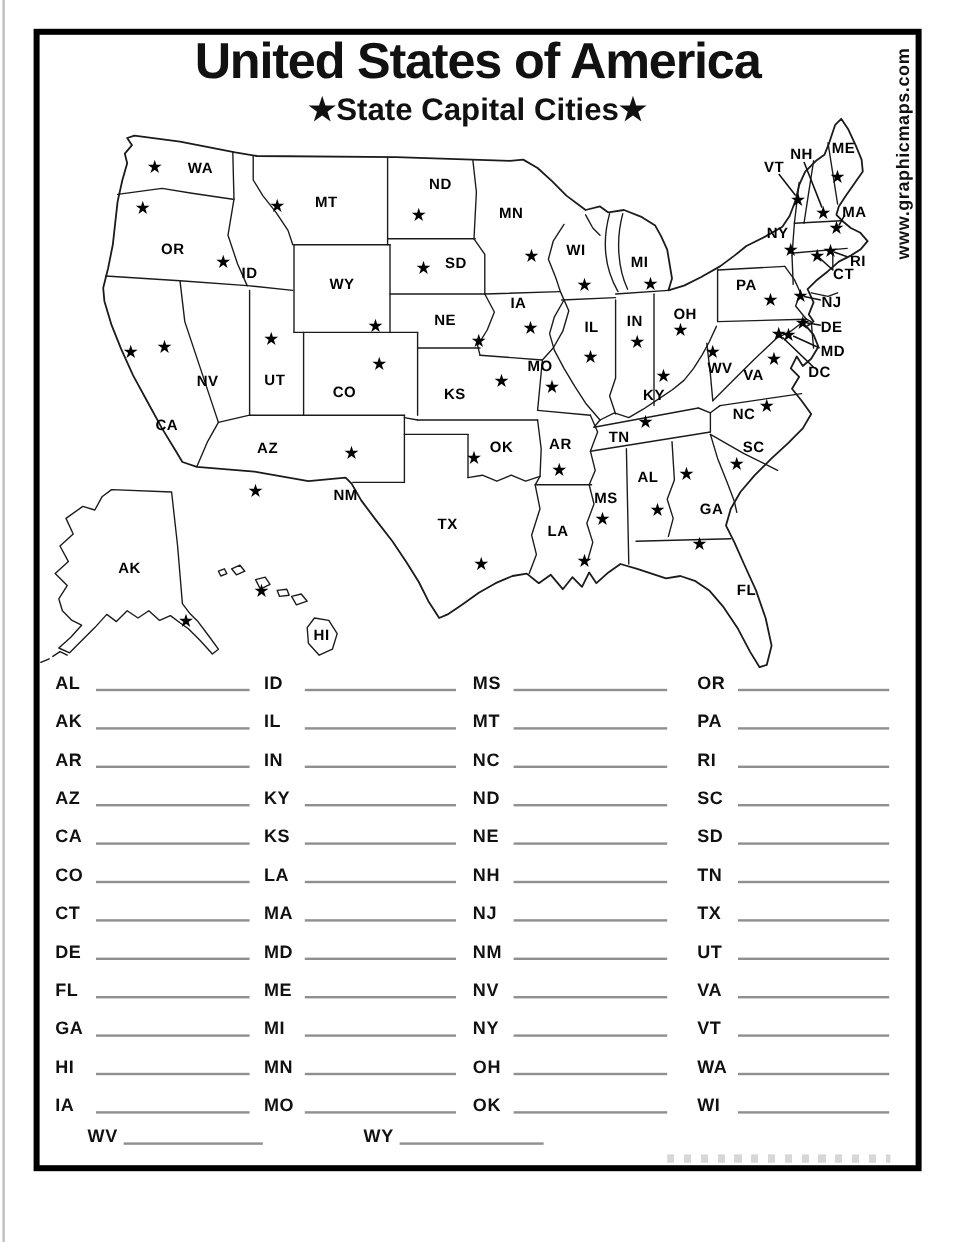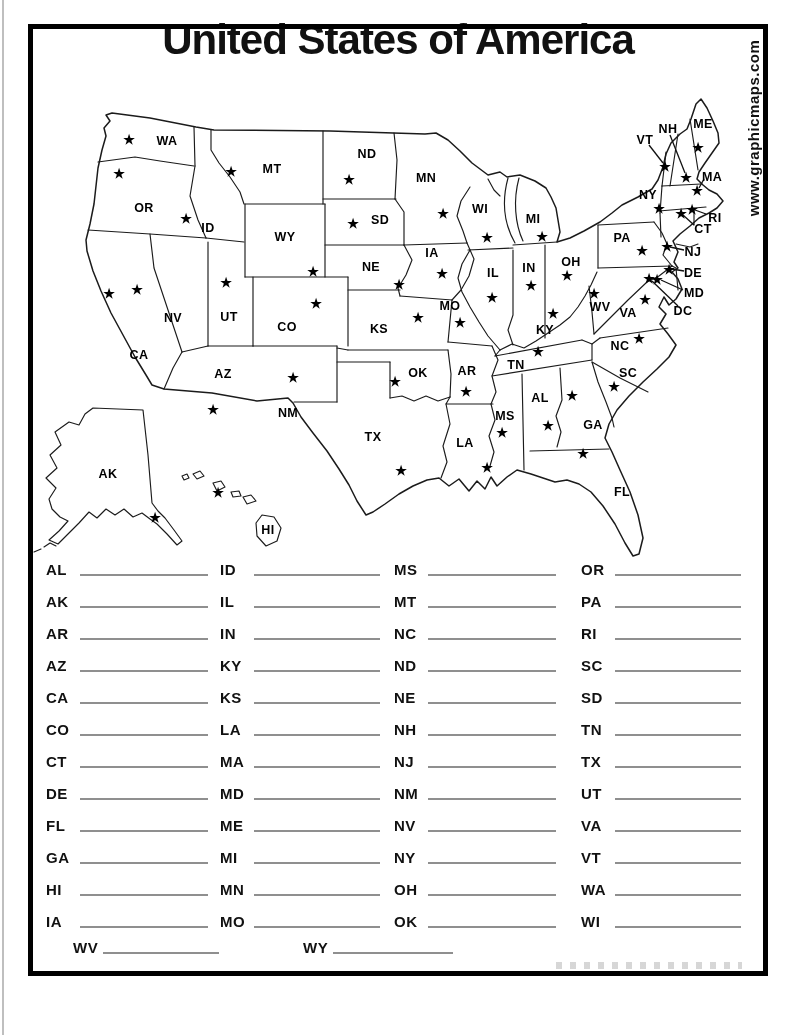--- a/index.html
+++ b/index.html
@@ -1,21 +1,21 @@
 <!DOCTYPE html>
 <html><head>
 <meta charset="utf-8">
 <style>
   html,body{margin:0;padding:0;background:#fff;}
   .page{position:relative;width:800px;height:1035px;background:#ffffff;overflow:hidden;
         font-family:"Liberation Sans",sans-serif;color:#111;}
   .scan-line{position:absolute;left:2px;top:0;width:2px;height:1035px;background:#8a8a8a;opacity:.55;}
   .outer-border{position:absolute;left:28px;top:24px;width:740px;height:952px;
         box-sizing:border-box;border:5px solid #000;pointer-events:none;}
-  .page-title{position:absolute;left:30px;top:16px;width:736px;text-align:center;
+  .page-title{position:absolute;left:30px;top:27px;width:736px;text-align:center;
         font-size:42px;font-weight:bold;letter-spacing:-1px;}
   .page-subtitle{position:absolute;left:30px;top:76px;width:736px;text-align:center;
         font-size:26px;font-weight:bold;}
   .website-vertical{position:absolute;left:753px;top:128px;transform:translate(-50%,-50%) rotate(-90deg);
         transform-origin:center;font-size:15px;font-weight:bold;white-space:nowrap;letter-spacing:.5px;}
   svg.us-map{position:absolute;left:0;top:0;}
   svg.us-map path{fill:none;stroke:#1b1b1b;stroke-width:1.15;stroke-linejoin:round;stroke-linecap:round;}
   svg.us-map path.outline{stroke-width:1.5;fill:#ffffff;}
   svg.us-map path.island{fill:#ffffff;}
   svg.us-map text{font-family:"Liberation Sans",sans-serif;font-weight:bold;}
@@ -33,20 +33,21 @@
         background:repeating-linear-gradient(90deg,#9a9a9a 0 6px,transparent 6px 14px);}
 </style>
 </head>
 <body>
 
 <div class="page">
 
   <div class="scan-line"></div>
 
   <h1 class="page-title" style="margin:0;">United States of America</h1>
+  <div class="page-subtitle">★State Capital Cities★</div>
   <div class="website-vertical">www.graphicmaps.com</div>
 
   <svg class="us-map" width="800" height="1035" viewBox="0 0 800 1035">
 
     <path class="outline" d="M112,113 L150,118 L196,127 L214,130 L330,131 L425,134 L436,133
       L448,140 L460,151 L472,163 L488,175 L500,172 L507,177 L520,175 L535,181 L546,188
       L551,197 L556,208 L558,220 L560,232 L557,242
       L570,238 L584,231 L600,222 L612,213 L622,205 L638,197 L652,189
       L658,180 L663,167 L666,154 L671,143 L680,134 L687,129
       L691,119 L696,104 L701,99

